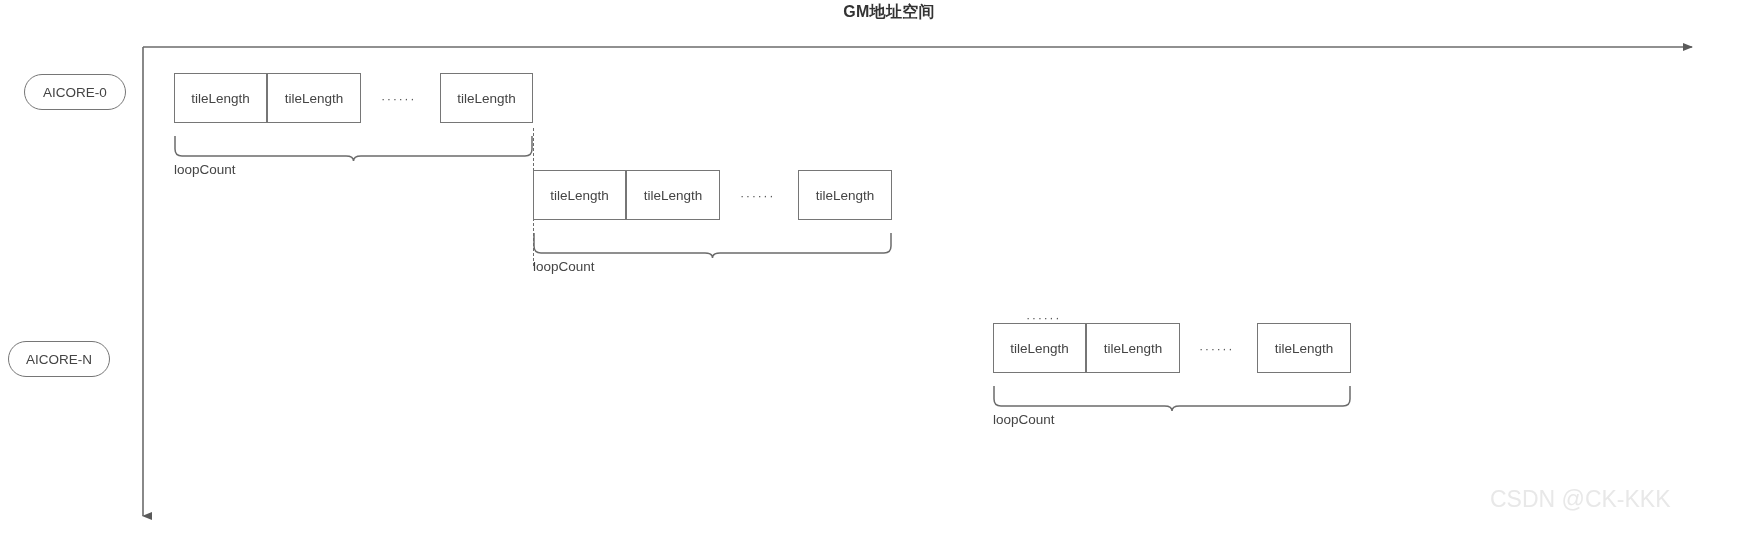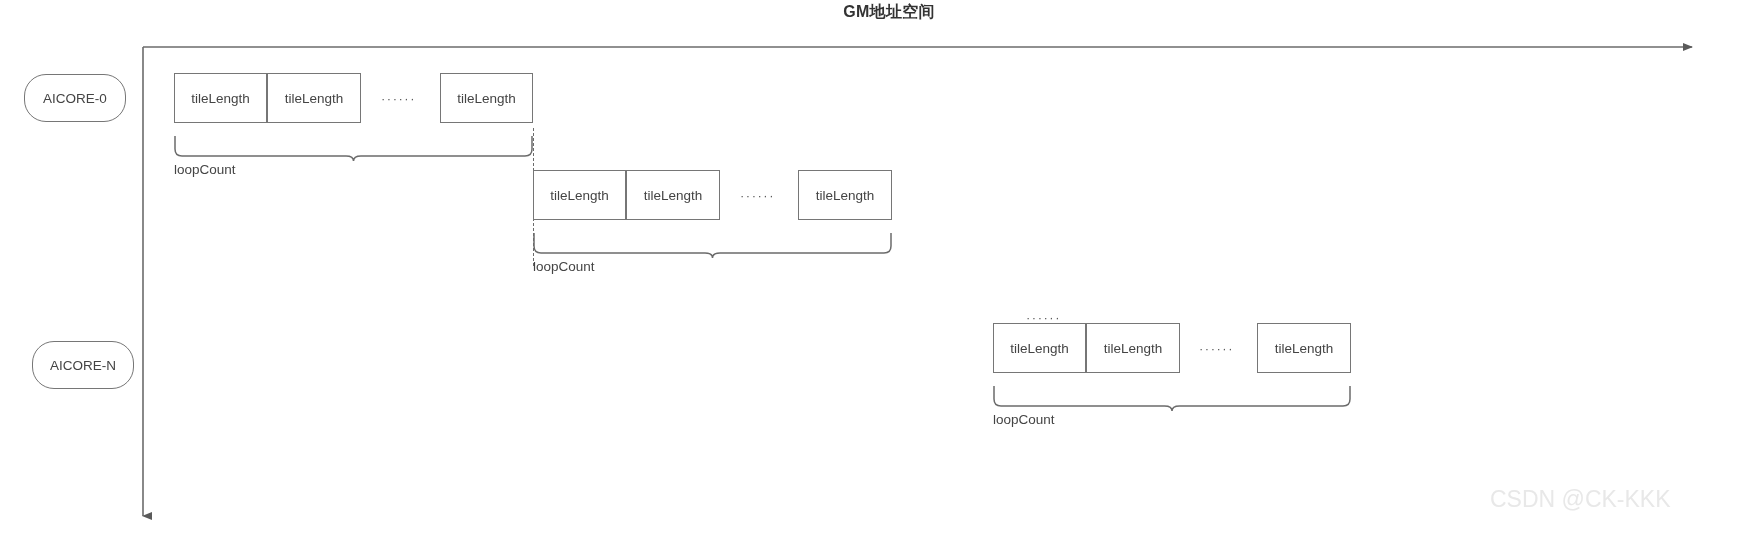--- a/index.html
+++ b/index.html
@@ -37,21 +37,21 @@
     position: absolute;
     left: 0; top: 0;
     width: 1746px; height: 535px;
     pointer-events: none;
   }
 
   
   .core-pill {
     position: absolute;
     width: 102px;
-    height: 48px;
+    height: 36px;
     border: 1.4px solid #767676;
     border-radius: 22px;
     background: #ffffff;
     display: flex;
     align-items: center;
     justify-content: center;
     font-size: 13.5px;
     color: #444444;
     box-sizing: border-box;
   }
@@ -122,21 +122,21 @@
         <path d="M0,0 L8,0 L4,10 z" fill="#5a5a5a"></path>
       </marker>
     </defs>
     <line x1="143" y1="47" x2="1692" y2="47" stroke="#6b6b6b" stroke-width="1.6" marker-end="url(#arrowR)"></line>
     <line x1="143" y1="47" x2="143" y2="516" stroke="#6b6b6b" stroke-width="1.6" marker-end="url(#arrowD)"></line>
   </svg>
 
   <div class="core-pill" style="left:24px; top:74px;">
     <span>AICORE-0</span>
   </div>
-  <div class="core-pill" style="left:32px; top:341px;">
+  <div class="core-pill" style="left:8px; top:341px;">
     <span>AICORE-N</span>
   </div>
 
   <div class="tile-box" style="left:174px; top:73px; width:93px;">
     <span>tileLength</span>
   </div>
   <div class="tile-box" style="left:267px; top:73px; width:94px;">
     <span>tileLength</span>
   </div>
   <div class="ellipsis-dots" style="left:381px; top:92px;">······</div>

